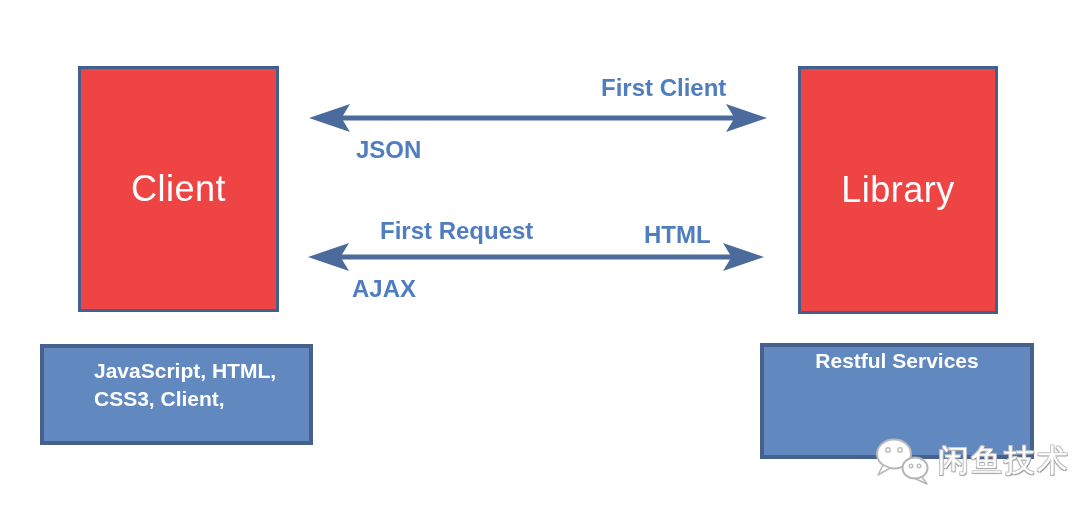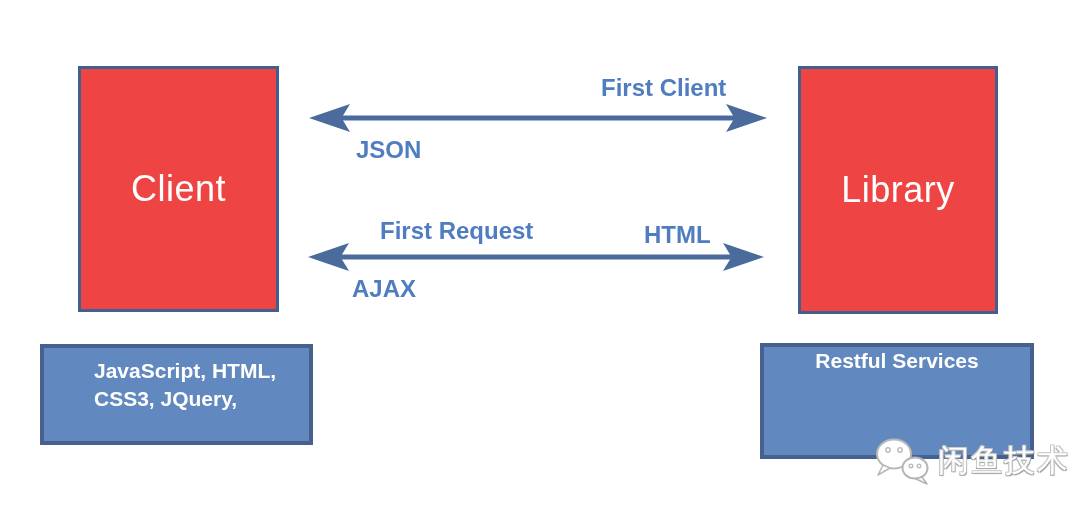--- a/index.html
+++ b/index.html
@@ -98,21 +98,21 @@
   </svg>
 
   <div id="label-first-request" class="arrow-label">First Client</div>
   <div id="label-html" class="arrow-label">JSON</div>
   <div id="label-other-request" class="arrow-label">First Request</div>
   <div id="label-ajax" class="arrow-label">HTML</div>
   <div id="label-json" class="arrow-label">AJAX</div>
 
   <div id="client-tech-box" class="tech-box">
     <div>JavaScript, HTML,</div>
-    <div>CSS3, JQuery,</div>
+    <div>CSS3, Client,</div>
   </div>
 
   <div id="server-tech-box" class="tech-box">
     <span>Restful Services</span>
   </div>
 
   <div id="watermark">
     <svg width="60" height="50" viewBox="0 0 60 50" aria-hidden="true">
       <ellipse cx="22" cy="18" rx="17" ry="14.5" fill="#ffffff" stroke="#b9b9b9" stroke-width="2"></ellipse>
       <path d="M11,29 L6,39 L18,32 Z" fill="#ffffff" stroke="#b9b9b9" stroke-width="1.5" stroke-linejoin="round"></path>

